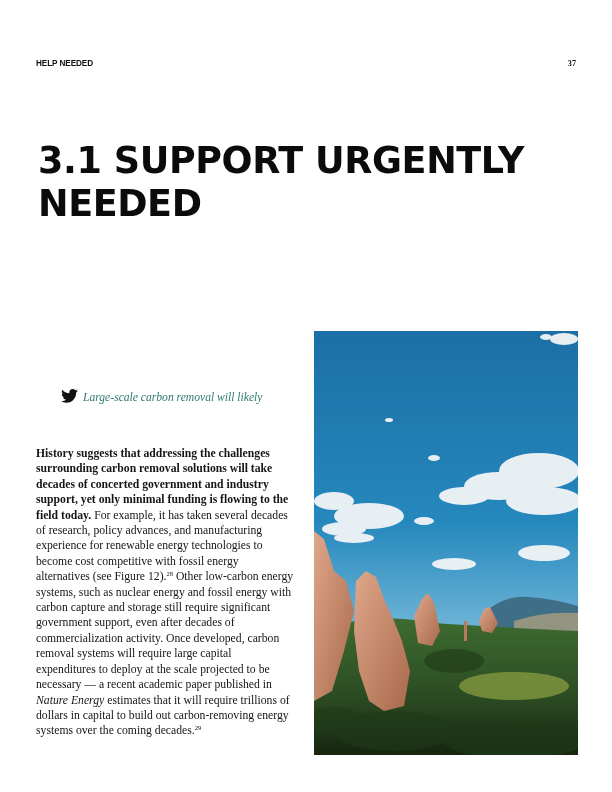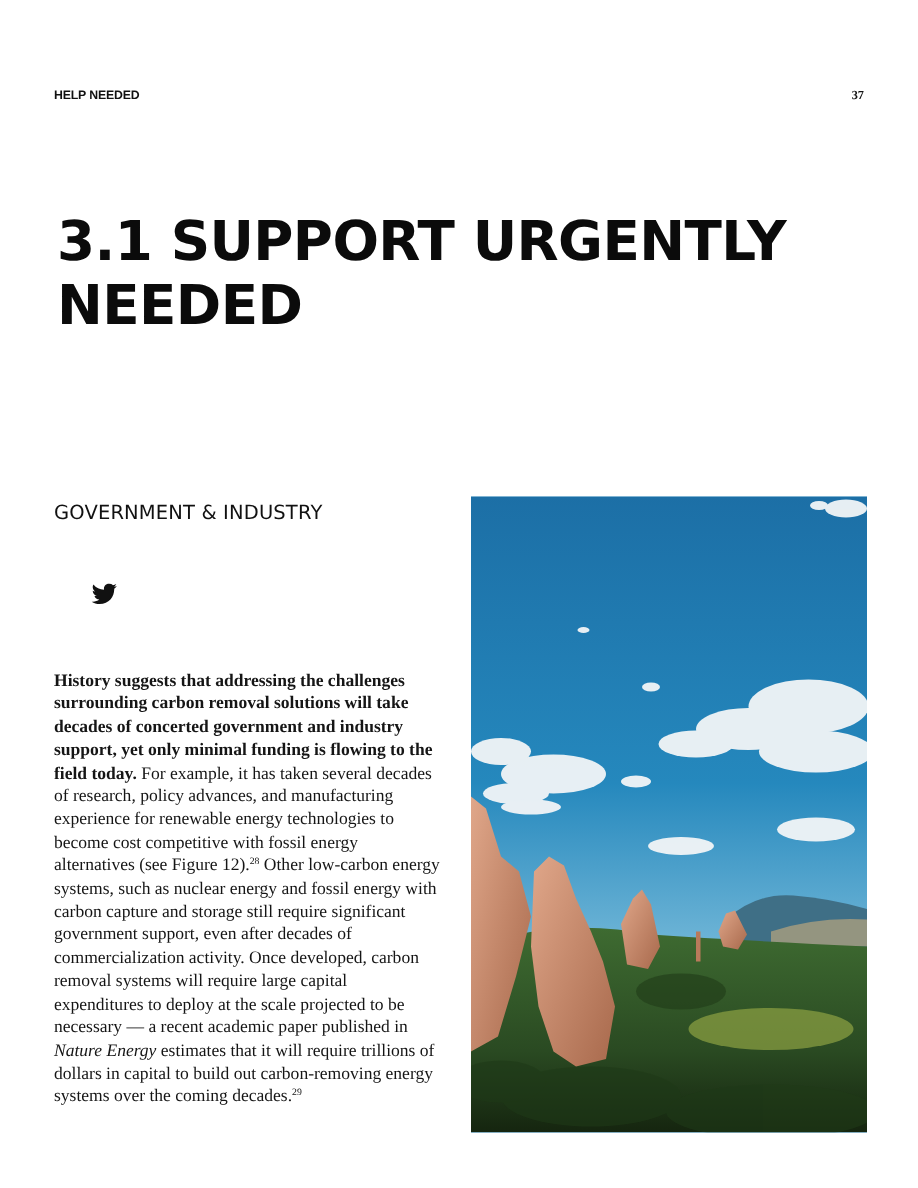--- a/index.html
+++ b/index.html
@@ -52,30 +52,30 @@
   </style>
 </head>
 <body>
 
 <div class="running-head">HELP NEEDED</div>
 <div class="page-num">37</div>
 
 <h1 class="title">3.1 SUPPORT URGENTLY NEEDED</h1>
 
 <h2 class="subhead">
-  <span>GOVERNMENT &amp; INDUSTRY</span><br>
+  <br>
 </h2>
 
 <div class="tweet">
   <span class="line1">
     <span class="bird">
       <svg width="17" height="14" viewBox="0 0 24 20">
           <path fill="#111" d="M24 2.4c-.9.4-1.8.7-2.8.8 1-.6 1.8-1.6 2.2-2.7-1 .6-2 1-3.1 1.2C19.3.7 18 0 16.6 0c-2.7 0-4.9 2.2-4.9 4.9 0 .4 0 .8.1 1.1C7.7 5.8 4.1 3.9 1.7.9c-.4.7-.7 1.6-.7 2.5 0 1.7.9 3.2 2.2 4.1-.8 0-1.6-.2-2.2-.6v.1c0 2.4 1.7 4.4 3.9 4.8-.4.1-.8.2-1.3.2-.3 0-.6 0-.9-.1.6 2 2.4 3.4 4.6 3.4-1.7 1.3-3.8 2.1-6.1 2.1-.4 0-.8 0-1.2-.1C2.2 18.8 4.8 19.6 7.5 19.6c9.1 0 14-7.5 14-14v-.6c1-.7 1.8-1.6 2.5-2.6z"></path>
         </svg>
-    </span>
+    </span><span>Large-scale carbon removal will likely</span>
   </span>
 </div>
 
 <p class="body-text"><b>History suggests that addressing the challenges surrounding carbon removal solutions will take decades of concerted government and industry support, yet only minimal funding is flowing to the field today.</b><span> For example, it has taken several decades of research, policy advances, and manufacturing experience for renewable energy technologies to become cost competitive with fossil energy alternatives (see Figure 12).</span><sup>28</sup><span> Other low-carbon energy systems, such as nuclear energy and fossil energy with carbon capture and storage still require significant government support, even after decades of commercialization activity. Once developed, carbon removal systems will require large capital expenditures to deploy at the scale projected to be necessary — a recent academic paper published in </span><i>Nature Energy</i><span> estimates that it will require trillions of dollars in capital to build out carbon-removing energy systems over the coming decades.</span><sup>29</sup></p>
 
 <div class="photo">
   <svg width="264" height="424" viewBox="0 0 264 424">
     <defs>
       <linearGradient id="sky" x1="0" y1="0" x2="0" y2="1">
         <stop offset="0" stop-color="#1c6fa6"></stop>

